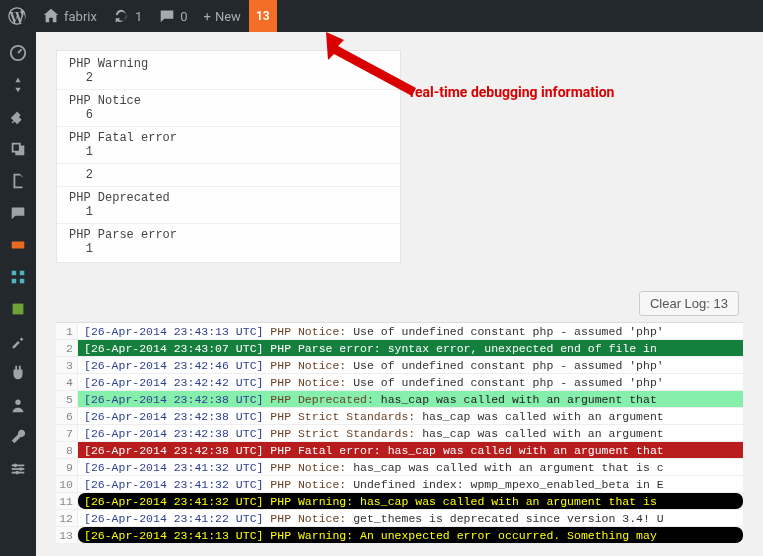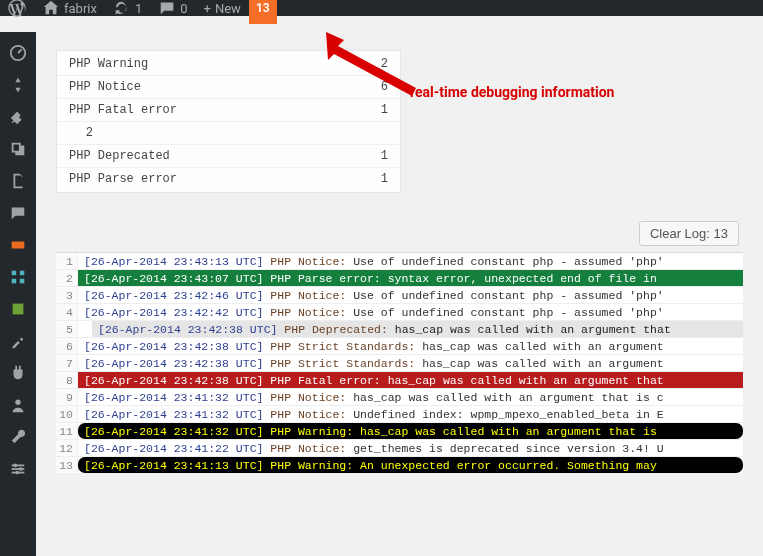--- a/index.html
+++ b/index.html
@@ -6,25 +6,25 @@
     body {
       font-family: -apple-system, BlinkMacSystemFont, "Segoe UI", Roboto, sans-serif;
       background: #f1f1f1;
       width: 763px;
       height: 556px;
       overflow: hidden;
       position: relative;
     }
     
     .adminbar {
-      height: 16px;
+      height: 32px;
       background: #23282d;
       color: #eee;
       display: flex;
-      align-items: center;
+      align-items: flex-end;
       padding: 0 0;
       font-size: 13px;
     }
     .adminbar-item {
       display: flex;
       align-items: center;
       padding: 0 8px;
       height: 32px;
       color: #a7aaad;
       cursor: pointer;
@@ -85,20 +85,21 @@
       width: 345px;
       font-family: Menlo, Consolas, "Courier New", monospace;
       font-size: 12px;
       color: #444;
       padding: 2px 0;
     }
     .summary-row {
       display: flex;
       padding: 4px 12px;
       border-bottom: 1px solid #f0f0f0;
+      flex-direction: column;
     }
     .summary-row:last-child { border-bottom: none; }
     .summary-label { flex: 1; }
     .summary-val { width: 24px; text-align: right; }
     
     .clear-row { display: flex; justify-content: flex-end; margin: 28px 4px 6px 0; }
     .clear-btn {
       background: #f7f7f7;
       border: 1px solid #ccc;
       border-radius: 3px;
@@ -136,21 +137,21 @@
     .log-text {
       padding-left: 6px;
       flex: 1;
       overflow: hidden;
     }
     .log-text .ts { color: #2e3f8f; }
     .log-text .lbl { color: #6b4226; }
     .sev-notice { color: #333; background: #fff; }
     .sev-parse { background: #15803d; color: #fff; }
     .sev-parse .ts, .sev-parse .lbl { color: #fff; }
-    .sev-deprecated { background: #e5e5e5; color: #222; margin-left: 14px; }
+    .sev-deprecated { background: #86efac; color: #222; }
     .sev-deprecated .ts { color: #2e3f8f; }
     .sev-deprecated .lbl { color: #6b4226; }
     .sev-fatal { background: #b91c1c; color: #fff; }
     .sev-fatal .ts, .sev-fatal .lbl { color: #fff; }
     .sev-warning { background: #000; color: #ffff00; border-radius: 7px; }
     .sev-warning .ts, .sev-warning .lbl { color: #ffff00; }
     
     .annot {
       position: absolute;
       left: 318px; top: 30px;

